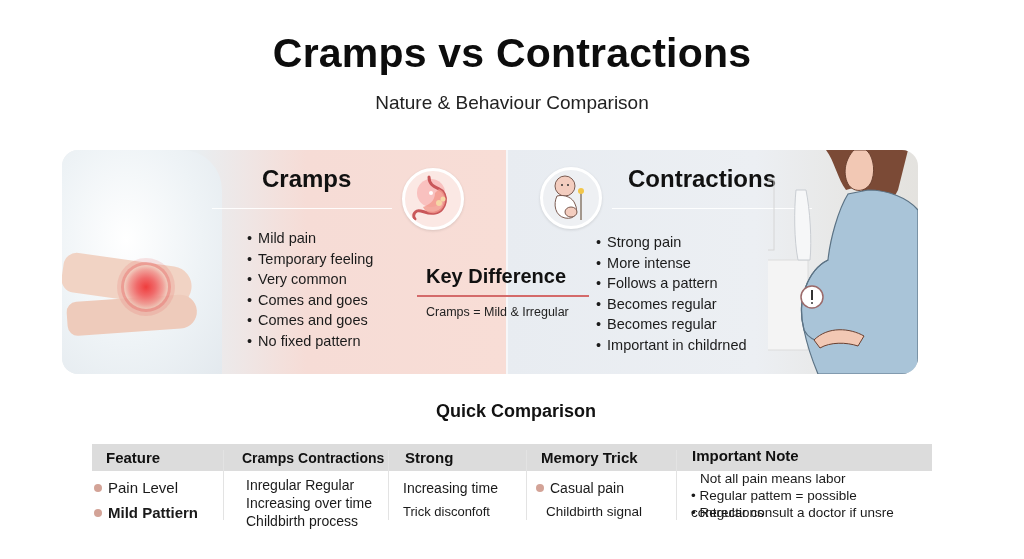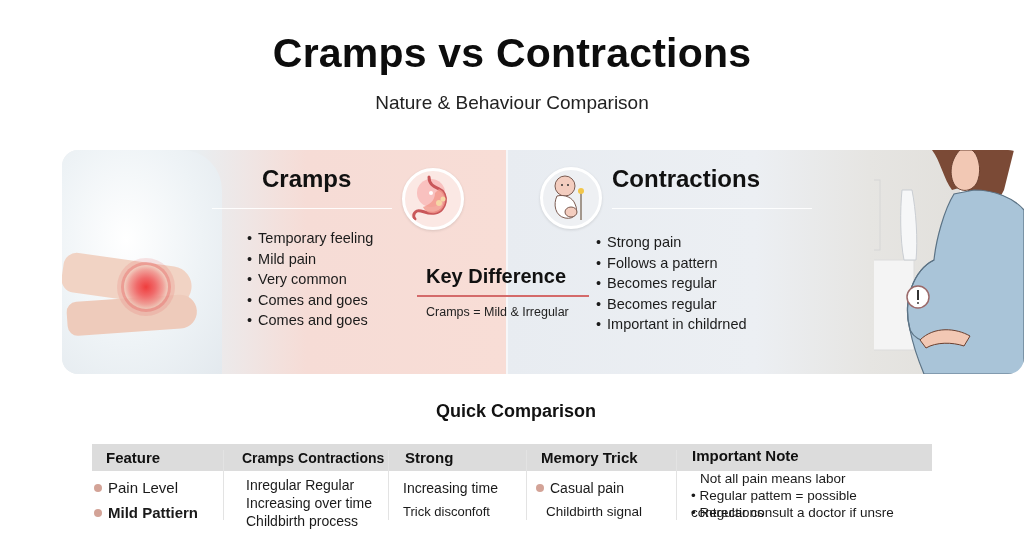--- a/index.html
+++ b/index.html
@@ -2,21 +2,21 @@
 <html><head>
 <meta charset="utf-8">
 <style>
   * { box-sizing: border-box; margin: 0; padding: 0; }
   html, body { width: 1024px; height: 559px; background: #ffffff; overflow: hidden; }
   body { font-family: "Liberation Sans", "DejaVu Sans", sans-serif; color: #111; position: relative; }
 
   .title { position: absolute; top: 30px; left: 0; width: 1024px; text-align: center; font-size: 41px; font-weight: 700; letter-spacing: 0.2px; color: #0d0d0d; }
   .subtitle { position: absolute; top: 92px; left: 0; width: 1024px; text-align: center; font-size: 19px; color: #222; }
 
-  .panel { position: absolute; top: 150px; left: 62px; width: 962px; height: 224px; border-radius: 16px; overflow: hidden; }
+  .panel { position: absolute; top: 150px; left: 62px; width: 856px; height: 224px; border-radius: 16px; overflow: hidden; }
   .panel-left { position: absolute; left: 0; top: 0; width: 444px; height: 100%;
      background: linear-gradient(90deg, #eef1f3 0%, #e9eef1 30%, #f6dcd6 55%, #f8ddd6 100%); }
   .panel-right { position: absolute; left: 444px; top: 0; width: 454px; height: 100%;
      background: linear-gradient(90deg, #e8ecf1 0%, #eceff3 55%, #e6e5e2 80%, #e2e0dc 100%); }
   .panel-divider { position: absolute; left: 444px; top: 0; width: 2px; height: 100%; background: #f6f7f9; }
 
   
   .photo { position: absolute; left: 0; top: 0; width: 175px; height: 224px; }
   .shirt { position: absolute; left: 0; top: 0; width: 160px; height: 224px;
      background: radial-gradient(ellipse at 40% 40%, #ffffff 0%, #eef3f6 55%, #e3e9ee 100%); border-radius: 0 40px 0 0; }
@@ -75,46 +75,48 @@
     <svg width="56" height="56" viewBox="0 0 56 56">
       <circle cx="26" cy="22" r="14" fill="#f7a0a0" opacity="0.55"></circle>
       <path d="M24 6 C24 14 30 16 34 18 C44 22 42 40 30 42 C22 44 16 38 12 40 C8 42 8 46 10 48" fill="none" stroke="#c9575a" stroke-width="3" stroke-linecap="round"></path>
       <path d="M34 18 C44 22 42 40 30 42 C24 43 20 40 18 36 C24 34 30 30 30 22 Z" fill="#f29a8f" opacity="0.8"></path>
       <circle cx="26" cy="22" r="2" fill="#fff"></circle>
       <circle cx="34" cy="32" r="3" fill="#f6d7a5"></circle>
       <circle cx="38" cy="28" r="2.5" fill="#f6d7a5"></circle>
     </svg>
   </div>
   <ul class="bullets" style="left:185px; top:78px;">
+    <li>Mild pain</li>
     <li>Temporary feeling</li>
-    <li>Mild pain</li>
     <li>Very common</li>
     <li>Comes and goes</li>
     <li>Comes and goes</li>
+    <li>No fixed pattern</li>
   </ul>
 
   <div class="key-title">Key Difference</div>
   <div class="key-line"></div>
   <div class="key-sub">Cramps = Mild &amp; Irregular</div>
 
   <div class="icon-circle" style="left:478px; top:17px; background:#eef0f3;">
     <svg width="56" height="56" viewBox="0 0 56 56">
       <circle cx="22" cy="16" r="10" fill="#f3cdbf" stroke="#7a5a50" stroke-width="1"></circle>
       <path d="M14 26 C10 34 12 46 22 48 C32 50 36 42 32 34 C30 28 22 24 14 26 Z" fill="#ffffff" stroke="#7a5a50" stroke-width="1"></path>
       <ellipse cx="28" cy="42" rx="6" ry="5" fill="#f3cdbf" stroke="#7a5a50" stroke-width="1"></ellipse>
       <line x1="38" y1="22" x2="38" y2="50" stroke="#8a7a6a" stroke-width="1.5"></line>
       <circle cx="38" cy="21" r="3" fill="#f2c64a"></circle>
       <circle cx="19" cy="15" r="1" fill="#333"></circle>
       <circle cx="25" cy="15" r="1" fill="#333"></circle>
     </svg>
   </div>
-  <div class="sec-title" style="left:550px; top:15px;">Contractions</div>
+  <div class="sec-title" style="left:566px; top:15px;">Contractions</div>
   <div class="sec-line" style="left:550px; top:58px; width:200px;"></div>
   <ul class="bullets" style="left:534px; top:82px;">
     <li>Strong pain</li>
+    <li>More intense</li>
     <li>Follows a pattern</li>
     <li>Becomes regular</li>
     <li>Becomes regular</li>
     <li>Important in childrned</li>
   </ul>
 
   <div class="woman">
     <svg width="150" height="224" viewBox="0 0 150 224">
       <rect x="-20" y="30" width="26" height="70" fill="none" stroke="#d6d6d6"></rect>
       <path d="M-10 110 L40 110 L40 200 L-10 200 Z" fill="#f4f4f4" stroke="#dcdcdc"></path>

